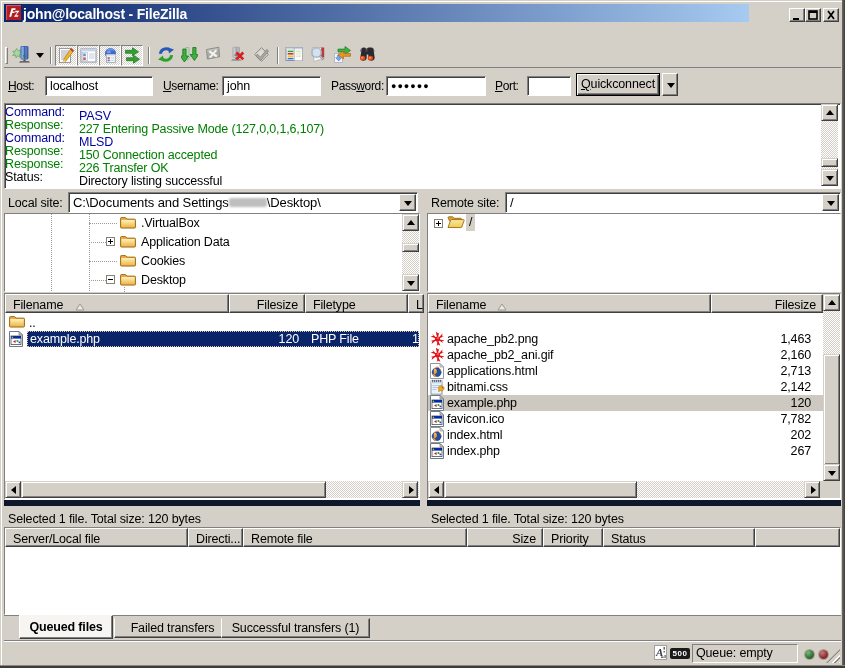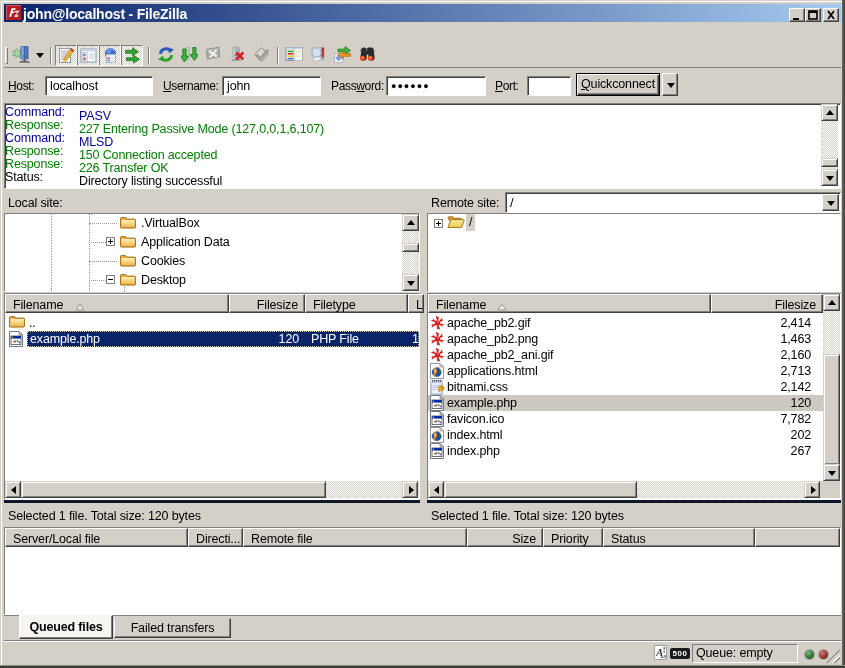--- a/index.html
+++ b/index.html
@@ -6,21 +6,21 @@
 * { margin:0; padding:0; box-sizing:border-box; }
 html,body { width:845px; height:668px; overflow:hidden; }
 body { font-family:"Liberation Sans",sans-serif; font-size:12.5px; color:#000; background:#D4D0C8; }
 #win { position:absolute; left:0; top:0; width:845px; height:668px; background:#D4D0C8; }
 .frame { position:absolute; pointer-events:none; z-index:50; }
 .abs { position:absolute; }
 .txt { white-space:pre; letter-spacing:-0.15px; }
 
 .raised { background:#D4D0C8; border:1px solid; border-color:#fff #404040 #404040 #fff; box-shadow: inset -1px -1px 0 #808080; }
 
-#titlebar { left:4px; top:4px; width:837px; height:18px; background:linear-gradient(to right,#0A246A,#A6CAF0); }
+#titlebar { left:4px; top:4px; width:745px; height:18px; background:linear-gradient(to right,#0A246A,#A6CAF0); }
 #titletext { position:absolute; left:19px; top:2px; color:#fff; font-weight:bold; font-size:14px; letter-spacing:-0.2px; }
 .winbtn { position:absolute; top:4px; width:16px; height:14px; }
 .winbtn svg { position:absolute; left:0; top:0; }
 
 #menubar { left:4px; top:22px; width:837px; height:20px; }
 .menuitem { position:absolute; top:3px; height:15px; line-height:15px; }
 
 #toolbar { left:4px; top:42px; width:837px; height:26px; border-bottom:1px solid #808080; }
 .tbsep { position:absolute; top:5px; width:2px; height:17px; border-left:1px solid #808080; border-right:1px solid #fff; }
 .tbgrip { position:absolute; left:1px; top:5px; width:3px; height:17px; border:1px solid; border-color:#fff #808080 #808080 #fff; }
@@ -68,21 +68,21 @@
 .listbox { position:absolute; top:293px; height:207px; background:#fff; border:1px solid; border-color:#808080 #fff #fff #808080; }
 .hdrcell { position:absolute; top:0; height:19px; background:#D4D0C8; border:1px solid; border-color:#fff #404040 #404040 #fff; box-shadow: inset -1px -1px 0 #808080; line-height:17px; overflow:hidden; }
 .hdrcell .hc { position:absolute; top:2px; }
 .sorttri { position:absolute; width:10px; height:8px; }
 .frow { position:absolute; height:16px; line-height:16px; }
 .frow .fic { position:absolute; left:4px; top:0px; }
 .cell { position:absolute; top:0; height:16px; line-height:16px; overflow:hidden; white-space:pre; letter-spacing:-0.15px; }
 .r { text-align:right; }
 .selnavy { position:absolute; background:#0A246A; outline:1px dotted #D8CC9C; outline-offset:-1px; }
 .selgrey { position:absolute; background:#CDC9C1; }
-.statusrow { position:absolute; top:500px; height:27px; border-top:3px solid #0f172a; }
+.statusrow { position:absolute; top:500px; height:27px; border-top:6px solid #0f172a; }
 .statusrow .st { position:absolute; left:4px; top:6px; }
 
 #queuebox { left:4px; top:527px; width:837px; height:88px; background:#fff; border:1px solid; border-color:#808080 #fff #fff #808080; }
 
 #tabstrip { left:4px; top:615px; width:837px; height:25px; }
 .tabline { position:absolute; left:0; top:0; width:837px; height:1px; background:#808080; }
 .tab { position:absolute; background:#D4D0C8; border:1px solid; border-color:#D4D0C8 #404040 #404040 #fff; box-shadow: inset -1px -1px 0 #808080; text-align:center; }
 .tab.active { background:#F6F5F1; font-weight:bold; border-color:#F6F5F1 #404040 #404040 #fff; }
 
 #statusbar { left:4px; top:640px; width:837px; height:24px; border-top:1px solid #808080; box-shadow: inset 0 1px 0 #fff; }
@@ -290,20 +290,26 @@
 <div class="sbtrack" style="left:816px;top:0;width:17px;height:82px"></div>
 <div class="sbbtn" style="left:816px;top:0px;width:17px;height:17px">
         <div class="arr up" style="left:4px;top:5px"></div>
       </div>
 <div class="sbthumb" style="left:816px;top:54px;width:17px;height:9px"></div>
 <div class="sbbtn" style="left:816px;top:65px;width:17px;height:17px">
         <div class="arr down" style="left:4px;top:6px"></div>
       </div>
 </div>
 <span class="sitelabel txt" style="left:8px">Local site:</span>
+<div class="combo" style="left:68px;width:350px">
+<span class="cval txt"><span>C:\Documents and Settings</span><span class="redact"></span><span>\Desktop\</span></span>
+<div class="combobtn">
+        <div class="ddarrow" style="left:4px;top:6px"></div>
+      </div>
+</div>
 <span class="sitelabel txt" style="left:431px">Remote site:</span>
 <div class="combo" style="left:505px;width:336px">
 <span class="cval txt">/</span>
 <div class="combobtn">
         <div class="ddarrow" style="left:4px;top:6px"></div>
       </div>
 </div>
 <div class="treebox" style="left:4px;width:416px">
 <div class="guide" style="left:46px;top:0;height:77px"></div>
 <div class="guide" style="left:84px;top:0;height:77px"></div>
@@ -419,36 +425,20 @@
 <div class="listbox" style="left:427px;width:414px">
 <div class="hdrcell" style="left:0px;width:283px">
         <span class="hc txt" style="left:7px">Filename</span>
       </div>
 <div class="hdrcell" style="left:283px;width:112px">
         <span class="hc txt" style="right:6px">Filesize</span>
       </div>
 <div class="sorttri" style="left:69px;top:6px"><svg width="10" height="8">
           <path d="M5 1 L9 7 L1 7 Z" fill="#EBE9E3" stroke="#9A988E" stroke-width="1"></path>
         </svg></div>
-<div class="frow" style="left:0;top:21px;width:395px">
-        <span class="fic" style="left:2px"><svg width="15" height="16" viewBox="0 0 15 16">
-<g fill="#E01218">
-<path d="M7.5 8 L5.8 0.8 L8.6 2.6 L9.4 0.9 Z"></path>
-<path d="M7.5 8 L12.4 2.6 L12.2 5.4 L14.2 5.2 Z"></path>
-<path d="M7.5 8 L14.6 9.4 L11.8 10.6 L13.4 12.4 Z"></path>
-<path d="M7.5 8 L10.4 14.8 L7.8 13.4 L6.8 15.6 Z"></path>
-<path d="M7.5 8 L1.6 13 L2.4 10.2 L0.4 10 Z"></path>
-<path d="M7.5 8 L0.6 5.6 L3.4 4.8 L2.2 2.8 Z"></path>
-<circle cx="7.5" cy="8" r="2.6"></circle>
-</g>
-<path d="M6.4 7.2 l1.2-1.8 1.4 1 -0.6 2z" fill="#F0666A"></path>
-</svg></span>
-        <span class="cell txt" style="left:19px;width:250px">apache_pb2.gif</span>
-        <span class="cell txt r" style="left:283px;width:100px">2,414</span>
-      </div>
 <div class="frow" style="left:0;top:37px;width:395px">
         <span class="fic" style="left:2px"><svg width="15" height="16" viewBox="0 0 15 16">
 <g fill="#E01218">
 <path d="M7.5 8 L5.8 0.8 L8.6 2.6 L9.4 0.9 Z"></path>
 <path d="M7.5 8 L12.4 2.6 L12.2 5.4 L14.2 5.2 Z"></path>
 <path d="M7.5 8 L14.6 9.4 L11.8 10.6 L13.4 12.4 Z"></path>
 <path d="M7.5 8 L10.4 14.8 L7.8 13.4 L6.8 15.6 Z"></path>
 <path d="M7.5 8 L1.6 13 L2.4 10.2 L0.4 10 Z"></path>
 <path d="M7.5 8 L0.6 5.6 L3.4 4.8 L2.2 2.8 Z"></path>
 <circle cx="7.5" cy="8" r="2.6"></circle>
@@ -602,20 +592,21 @@
       </div>
 <div class="hdrcell" style="left:598px;width:152px">
         <span class="hc txt" style="left:7px">Status</span>
       </div>
 <div class="hdrcell" style="left:750px;width:85px"></div>
 </div>
 <div id="tabstrip" class="abs">
 <div class="tabline"></div>
 <div class="tab active" style="left:15px;top:0px;width:94px;height:24px;line-height:22px"><span class="txt">Queued files</span></div>
 <div class="tab" style="left:110px;top:3px;width:117px;height:20px;line-height:18px"><span class="txt">Failed transfers</span></div>
+<div class="tab" style="left:217px;top:3px;width:149px;height:20px;line-height:18px"><span class="txt">Successful transfers (1)</span></div>
 </div>
 <div id="statusbar" class="abs">
 <div id="asciibox"><svg width="13" height="15" viewBox="0 0 13 15">
 <rect x="0.5" y="0.5" width="12" height="14" fill="#fff" stroke="#A0A0A0"></rect>
 <text x="2" y="11" font-family="Liberation Serif,serif" font-size="11" font-weight="bold" font-style="italic" fill="#3A3A44">A</text>
 <g fill="#5A5A64">
             <rect x="9.5" y="2" width="1.4" height="2.6"></rect>
             <rect x="9.5" y="6" width="1.4" height="1.4"></rect>
             <rect x="7" y="11.5" width="2.6" height="1.4"></rect>
             <rect x="10.5" y="10" width="1.2" height="3"></rect>

